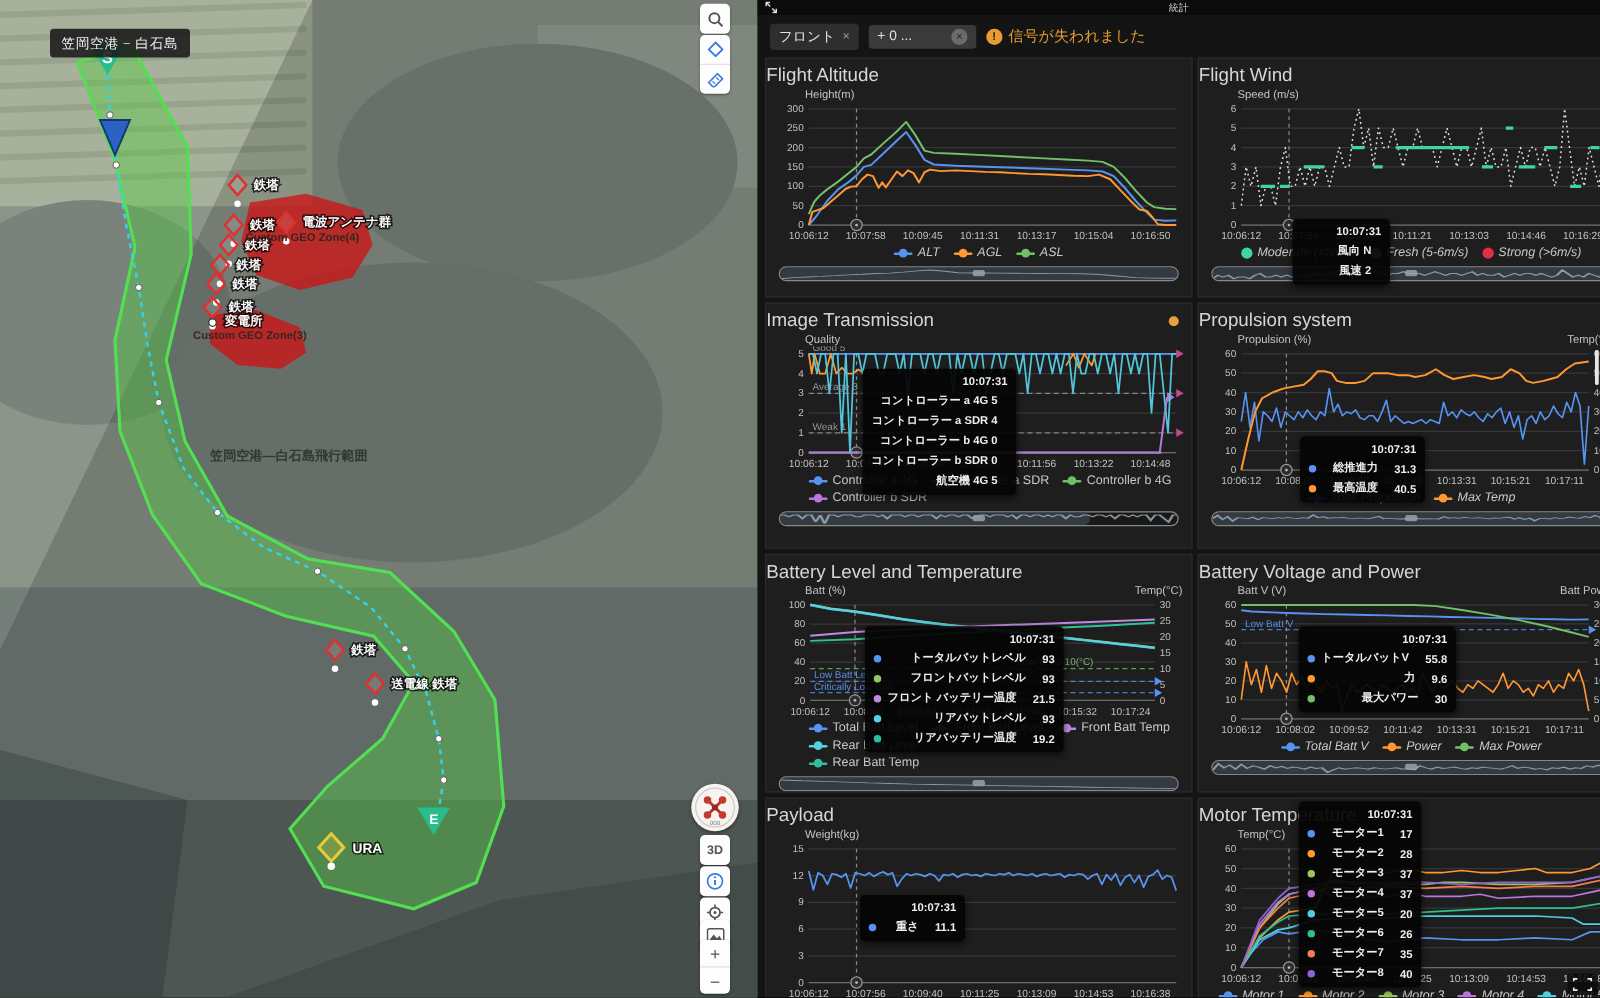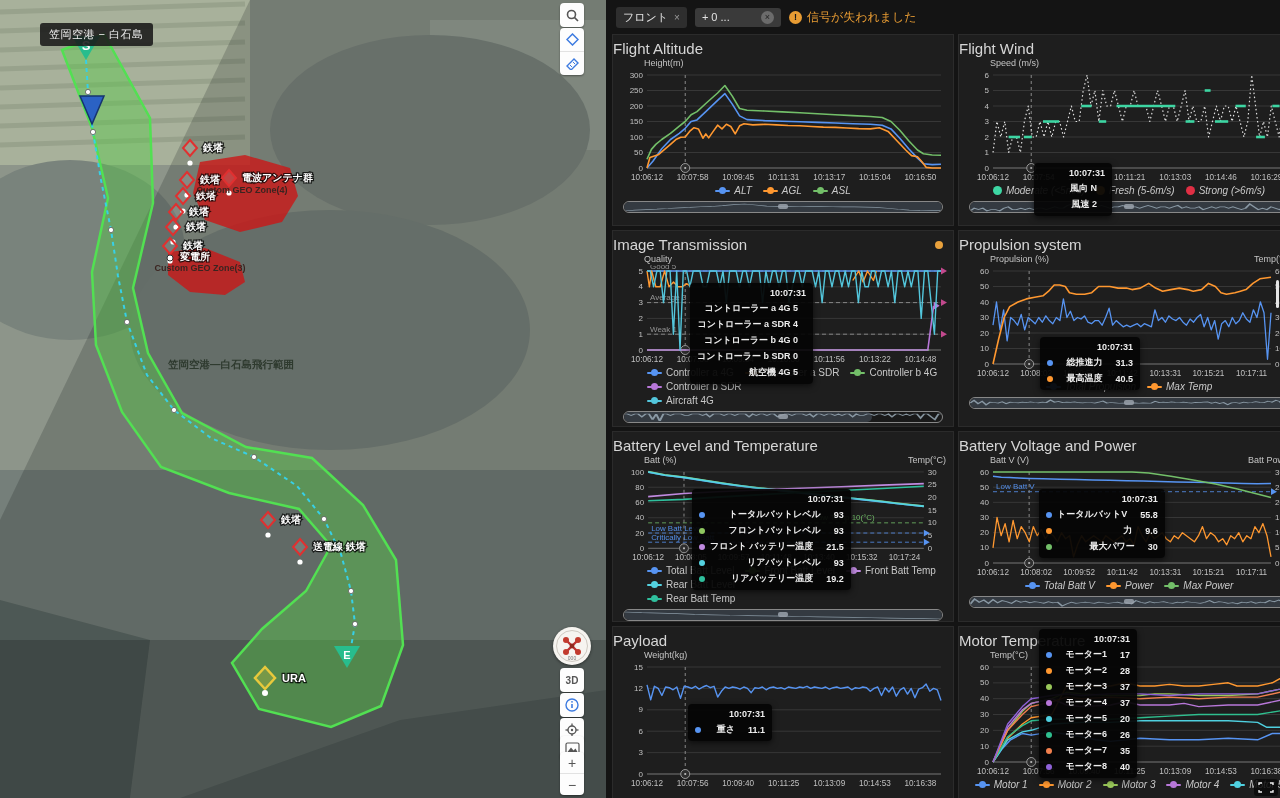--- a/index.html
+++ b/index.html
@@ -3,21 +3,21 @@
 <meta charset="utf-8">
 <style>
   html,body{margin:0;padding:0;background:#000;width:1280px;height:798px;overflow:hidden;
     font-family:"Liberation Sans","DejaVu Sans",sans-serif;}
   .app{position:relative;width:1280px;height:798px;overflow:hidden;}
 
   
   .map{position:absolute;left:0;top:0;width:606px;height:798px;background:#8d958a;overflow:hidden;}
   .map svg{display:block;}
   .map-chip{position:absolute;left:40px;top:23px;background:rgba(25,25,25,.88);color:#f0f0f0;
-    font-size:11px;padding:4px 9px;border-radius:3px;letter-spacing:.5px;}
+    font-size:11px;padding:4px 9px;border-radius:3px;letter-spacing:.5px;font-family:Liberation Serif, serif;}
   .mbtn{position:absolute;width:24px;background:#fdfdfd;border-radius:4px;box-shadow:0 1px 2px rgba(0,0,0,.4);
     display:flex;align-items:center;justify-content:center;flex-direction:column;color:#444;}
   .mbtn.single{height:24px;}
   .mgroup{position:absolute;width:24px;background:#fdfdfd;border-radius:4px;box-shadow:0 1px 2px rgba(0,0,0,.4);
     display:flex;flex-direction:column;align-items:center;}
   .mgroup .cell{width:24px;height:23px;display:flex;align-items:center;justify-content:center;}
   .mgroup .cell + .cell{border-top:1px solid #e2e2e2;}
   .btn3d{font-size:10px;font-weight:bold;color:#555;}
   .compass{position:absolute;left:553px;top:627px;width:38px;height:38px;border-radius:50%;
     background:#f6f4f0;box-shadow:0 1px 3px rgba(0,0,0,.45);display:flex;align-items:center;justify-content:center;}
@@ -227,20 +227,29 @@
       <div class="cell">
         <span>+</span>
       </div>
       <div class="cell">
         <span>−</span>
       </div>
     </div>
   </div>
 
   <div class="stats">
+    <div class="topbar">
+      <svg class="collapse-ic" width="10" height="10" viewBox="0 0 10 10">
+        <path d="M1 4 L1 1 L4 1" fill="none" stroke="#ddd" stroke-width="1.2"></path>
+        <path d="M6 9 L9 9 L9 6" fill="none" stroke="#ddd" stroke-width="1.2"></path>
+        <line x1="1" y1="1" x2="4.2" y2="4.2" stroke="#ddd" stroke-width="1.2"></line>
+        <line x1="9" y1="9" x2="5.8" y2="5.8" stroke="#ddd" stroke-width="1.2"></line>
+      </svg>
+      <div class="topbar-title">統計</div>
+    </div>
 
     <div class="filters">
       <div class="chip">
         <span>フロント</span>
         <span class="x">×</span>
       </div>
       <div class="chip chip2">
         <span>+ 0 ...</span>
         <span class="clear-circle">×</span>
       </div>
@@ -454,28 +463,20 @@
               <span class="lgm" style="background: rgb(115, 191, 105);">
                 <i style="background: rgb(115, 191, 105);"></i>
               </span>
               <span>Controller b 4G</span>
             </span>
             <span class="lgitem">
               <span class="lgm" style="background: rgb(184, 119, 217);">
                 <i style="background: rgb(184, 119, 217);"></i>
               </span>
               <span>Controller b SDR</span>
-            </span>
-          </div>
-          <div class="legend left">
-            <span class="lgitem">
-              <span class="lgm" style="background: rgb(83, 198, 220);">
-                <i style="background: rgb(83, 198, 220);"></i>
-              </span>
-              <span>Aircraft 4G</span>
             </span>
           </div>
           <div class="sbar">
             <div class="sthumb" style="left: 0%; width: 78%;"></div>
             <svg width="100%" height="10" viewBox="0 0 100 10" preserveAspectRatio="none" style="position: absolute; inset: 0px;">
               <polyline points="0,2 1.1235955056179776,2 2.247191011235955,3.3999999999999995 3.3707865168539324,2 4.49438202247191,2 5.617977528089887,4.8 6.741573033707865,2 7.865168539325842,2 8.98876404494382,7.6 10.112359550561797,2 11.235955056179774,9 12.359550561797752,2 13.48314606741573,2 14.606741573033707,3.3999999999999995 15.730337078651685,2 16.853932584269664,2 17.97752808988764,2 19.101123595505616,3.3999999999999995 20.224719101123593,3.3999999999999995 21.34831460674157,2 22.47191011235955,2 23.595505617977526,2 24.719101123595504,3.3999999999999995 25.842696629213485,2 26.96629213483146,4.8 28.08988764044944,2 29.213483146067414,2 30.337078651685395,2 31.46067415730337,3.3999999999999995 32.58426966292135,2 33.70786516853933,2 34.831460674157306,3.3999999999999995 35.95505617977528,2 37.07865168539326,2 38.20224719101123,2 39.325842696629216,4.8 40.44943820224719,2 41.57303370786517,3.3999999999999995 42.69662921348314,2 43.82022471910113,2 44.9438202247191,3.3999999999999995 46.06741573033708,2 47.19101123595505,2 48.31460674157304,4.8 49.43820224719101,3.3999999999999995 50.56179775280899,2 51.68539325842697,2 52.80898876404494,3.3999999999999995 53.93258426966292,2 55.0561797752809,2 56.17977528089888,2 57.30337078651685,3.3999999999999995 58.42696629213483,2 59.55056179775281,4.8 60.67415730337079,2 61.79775280898876,2 62.92134831460674,3.3999999999999995 64.04494382022472,2 65.1685393258427,2 66.29213483146067,3.3999999999999995 67.41573033707866,2 68.53932584269663,3.3999999999999995 69.66292134831461,2 70.78651685393258,2 71.91011235955057,4.8 73.03370786516854,2 74.15730337078652,3.3999999999999995 75.28089887640449,3.3999999999999995 76.40449438202246,2 77.52808988764045,2 78.65168539325843,3.3999999999999995 79.7752808988764,2 80.89887640449437,2 82.02247191011236,3.3999999999999995 83.14606741573034,2 84.26966292134831,4.8 85.39325842696628,2 86.51685393258427,2 87.64044943820225,3.3999999999999995 88.76404494382022,2 89.8876404494382,3.3999999999999995 91.01123595505618,2 92.13483146067416,2 93.25842696629213,6.199999999999999 94.3820224719101,2 95.50561797752809,2 96.62921348314607,4.8 97.75280898876404,7.6 98.87640449438202,2 100,2" fill="none" stroke="#9fb0bd" stroke-width="0.7" opacity="0.8"></polyline>
             </svg>
             <div class="snotch"></div>
           </div>
           <div class="tooltip" style="left: 77px; top: 52px; min-width: 100px;">

